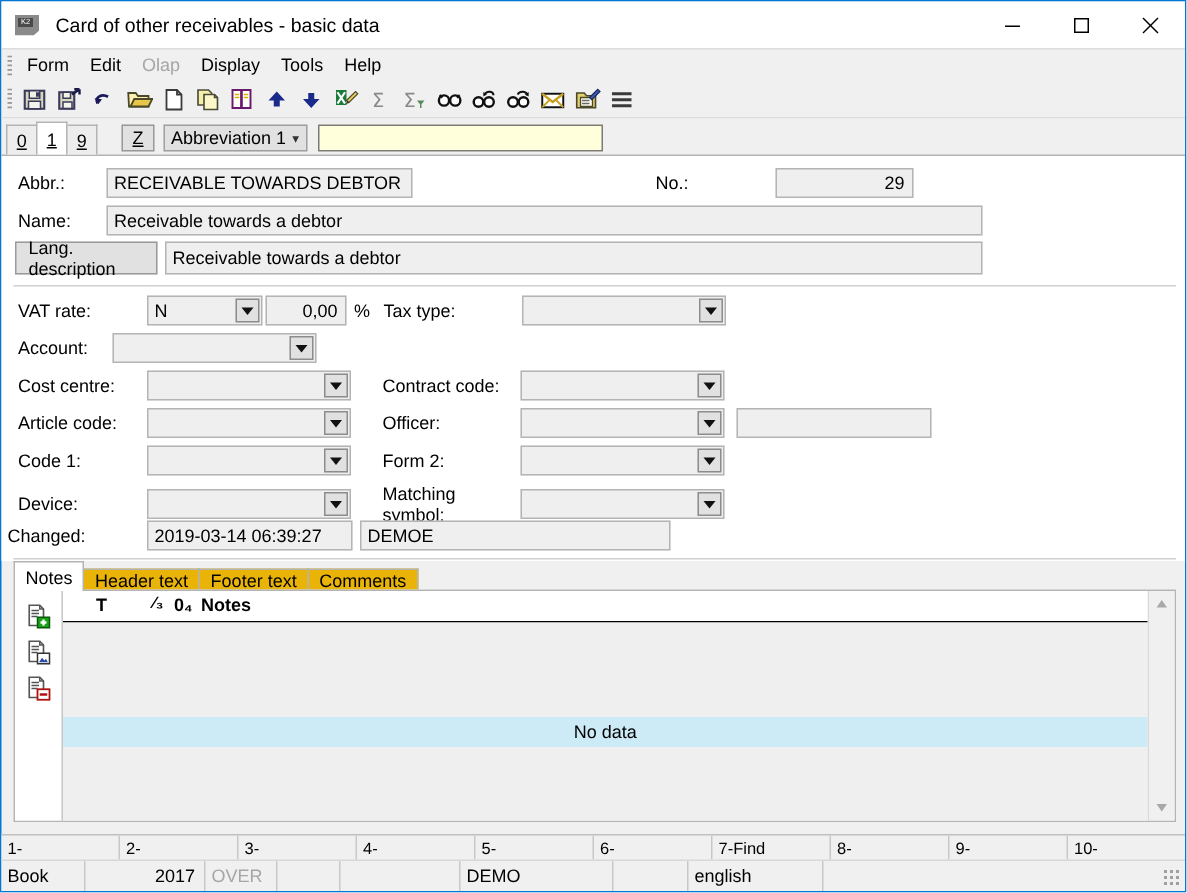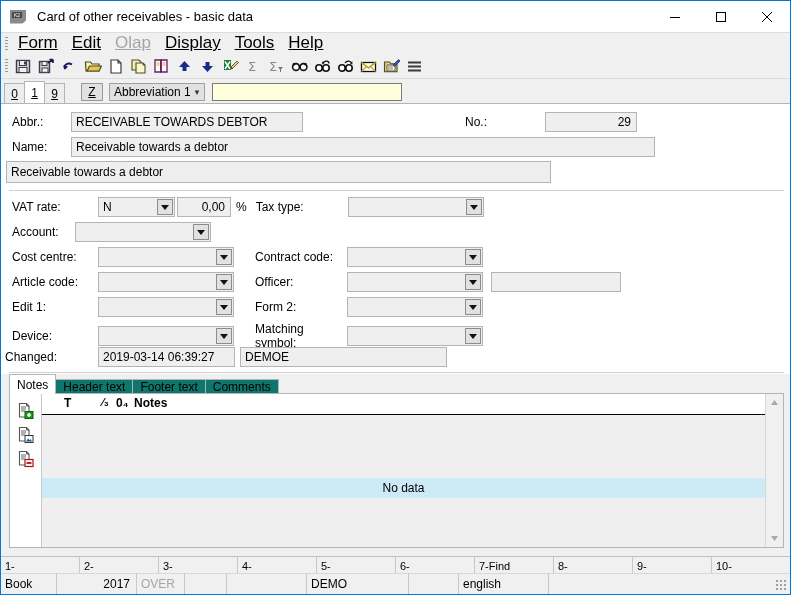--- a/index.html
+++ b/index.html
@@ -46,21 +46,21 @@
     height:21px;background:#f0f0f0;display:flex;align-items:center;
     border-top:1px solid #dcdcdc;
   }
   .gripper{
     width:3px;height:14px;margin-left:4px;margin-right:3px;
     background-image:
       linear-gradient(to bottom,#9a9a9a 1px,transparent 1px);
     background-size:3px 3px;
   }
   .menuitem{
-    padding:2px 7px 3px 7px;font-size:17px;color:#000;white-space:nowrap;text-decoration:underline;
+    padding:2px 7px 3px 7px;font-size:12px;color:#000;white-space:nowrap;
   }
   .menuitem.disabled{color:#a6a6a6;}
   
   .toolbar{
     height:24px;background:#f0f0f0;display:flex;align-items:center;
     border-bottom:1px solid #dcdcdc;
   }
   .tbtn{
     width:23px;height:22px;display:flex;align-items:center;justify-content:center;
     flex:0 0 auto;
@@ -123,21 +123,21 @@
   }
   .btn-lang{
     height:22px;border:1px solid #9a9a9a;background:#e1e1e1;
     display:flex;align-items:center;justify-content:center;
     font-size:12px;padding:0 8px;box-sizing:border-box;
   }
   .sep{height:1px;background:#d0d0d0;}
   
   .btabs{display:flex;align-items:flex-end;height:20px;padding-left:8px;}
   .btab{
-    height:15px;border:1px solid #b4b4b4;border-bottom:none;background:#0f766e;
+    height:15px;border:1px solid #b4b4b4;border-bottom:none;background:#eab308;
     display:flex;align-items:center;padding:0 7px;font-size:12px;
     margin-right:-1px;box-sizing:border-box;
   }
   .btab.sel{background:#ffffff;height:20px;z-index:3;position:relative;}
   .notespanel{
     background:#ffffff;border:1px solid #b4b4b4;box-sizing:border-box;
     display:flex;position:relative;
   }
   .noteicons{
     width:31px;background:#ffffff;padding-top:5px;
@@ -384,31 +384,32 @@
       <span class="cv">Abbreviation 1</span>
       <span class="chev">▾</span>
     </div>
     <div class="search-field"></div>
   </div>
 
   <div class="formarea" style="height:270px;">
 
     <div class="row" style="position:absolute;left:0;top:8px;width:791px;">
       <div class="lbl" style="width:70px;padding-left:11px;box-sizing:border-box;">Abbr.:</div>
-      <div class="fld" style="width:232px;">RECEIVABLE TOWARDS DEBTOR</div>
+      <div class="fld" style="width:204px;">RECEIVABLE TOWARDS DEBTOR</div>
       <div class="lbl" style="margin-left:162px;">No.:</div>
       <div class="fld num" style="width:92px;margin-left:58px;">29</div>
     </div>
 
     <div class="row" style="position:absolute;left:0;top:33px;width:791px;">
       <div class="lbl" style="width:70px;padding-left:11px;box-sizing:border-box;">Name:</div>
       <div class="fld" style="width:584px;">Receivable towards a debtor</div>
     </div>
 
     <div class="row" style="position:absolute;left:0;top:57px;width:791px;">
+      <div class="btn-lang" style="margin-left:9px;width:95px;">Lang. description</div>
       <div class="fld" style="width:545px;height:22px;margin-left:5px;">Receivable towards a debtor</div>
     </div>
 
     <div class="sep" style="position:absolute;left:8px;top:86px;width:775px;"></div>
 
     <div class="row" style="position:absolute;left:0;top:93px;width:791px;">
       <div class="lbl" style="width:97px;padding-left:11px;box-sizing:border-box;">VAT rate:</div>
       <div class="combo" style="width:77px;">
         <span>N</span>
         <span class="abtn">
@@ -465,21 +466,21 @@
       <div class="lbl" style="margin-left:21px;width:92px;">Contract code:</div>
       <div class="combo" style="width:136px;">
         <span></span>
         <span class="abtn">
             <i></i>
           </span>
       </div>
     </div>
 
     <div class="row" style="position:absolute;left:0;top:193px;width:791px;">
-      <div class="lbl" style="width:97px;padding-left:11px;box-sizing:border-box;">Edit 1:</div>
+      <div class="lbl" style="width:97px;padding-left:11px;box-sizing:border-box;">Code 1:</div>
       <div class="combo" style="width:136px;">
         <span></span>
         <span class="abtn">
             <i></i>
           </span>
       </div>
       <div class="lbl" style="margin-left:21px;width:92px;">Form 2:</div>
       <div class="combo" style="width:136px;">
         <span></span>
         <span class="abtn">

